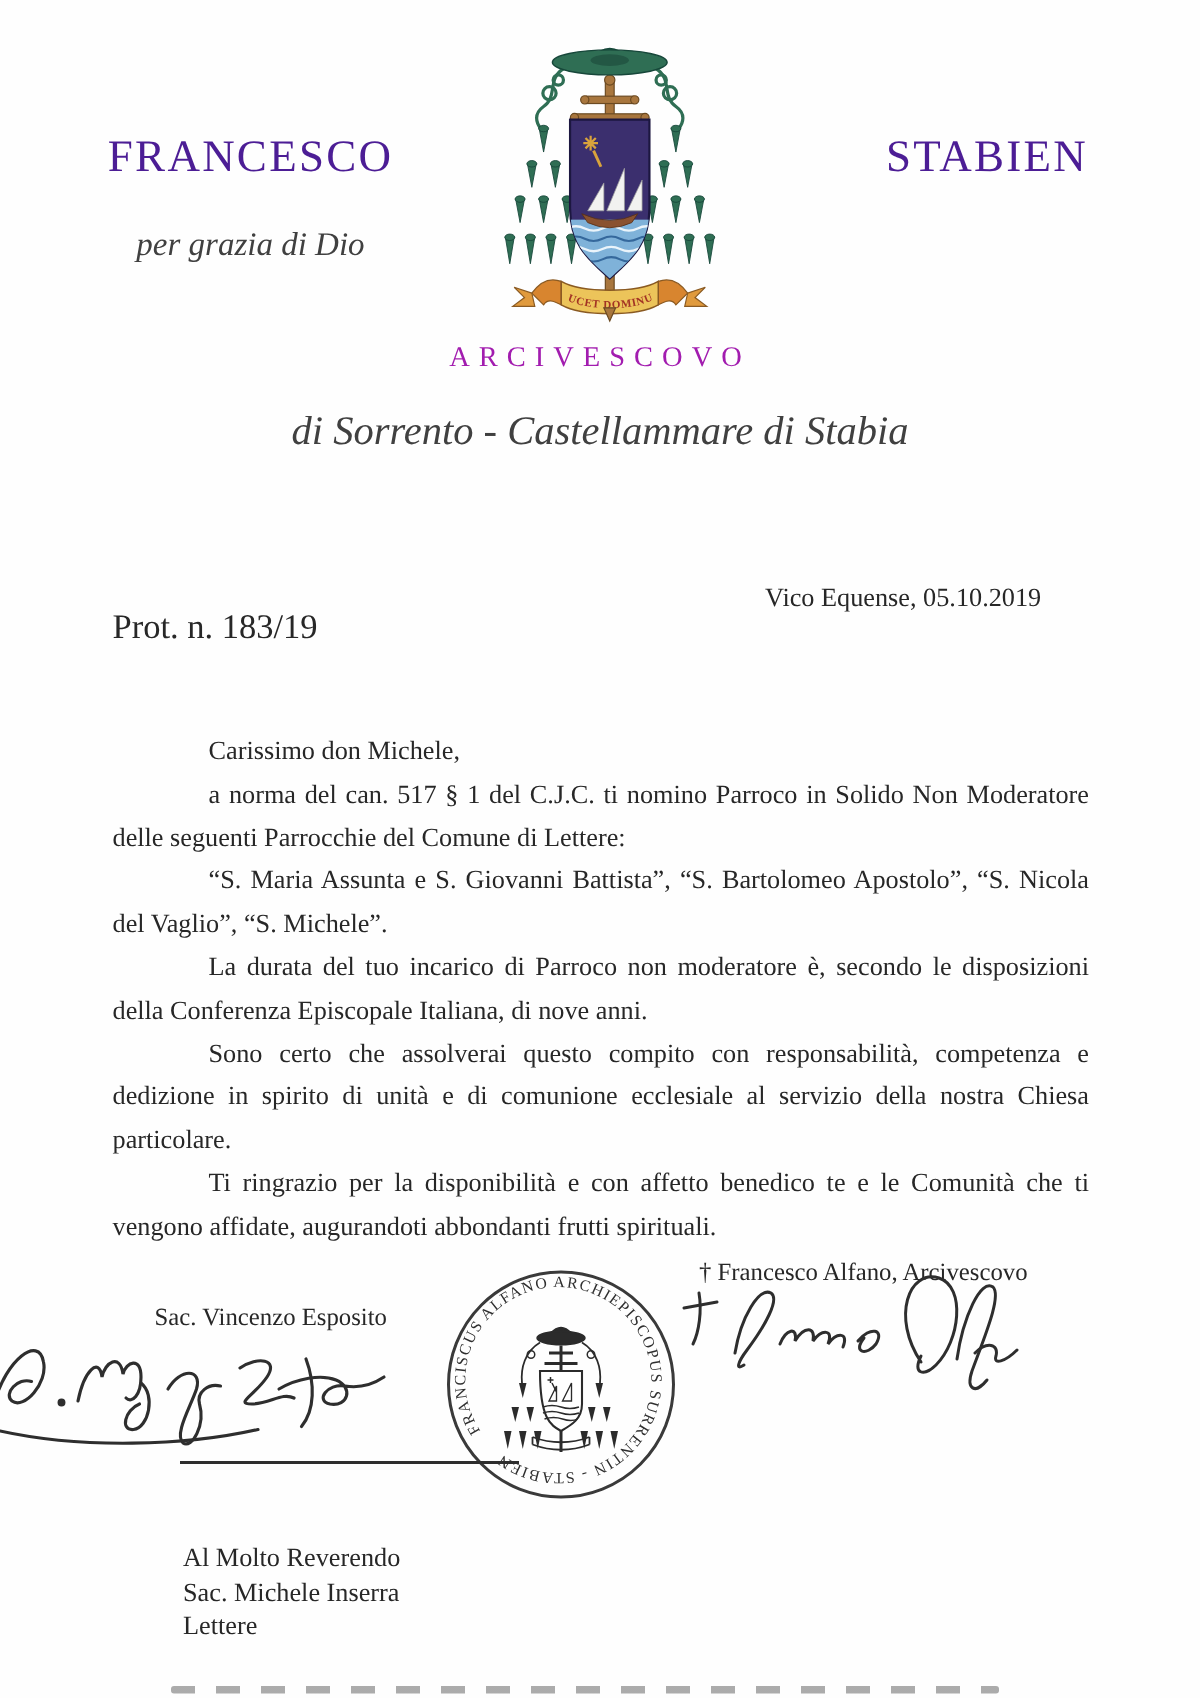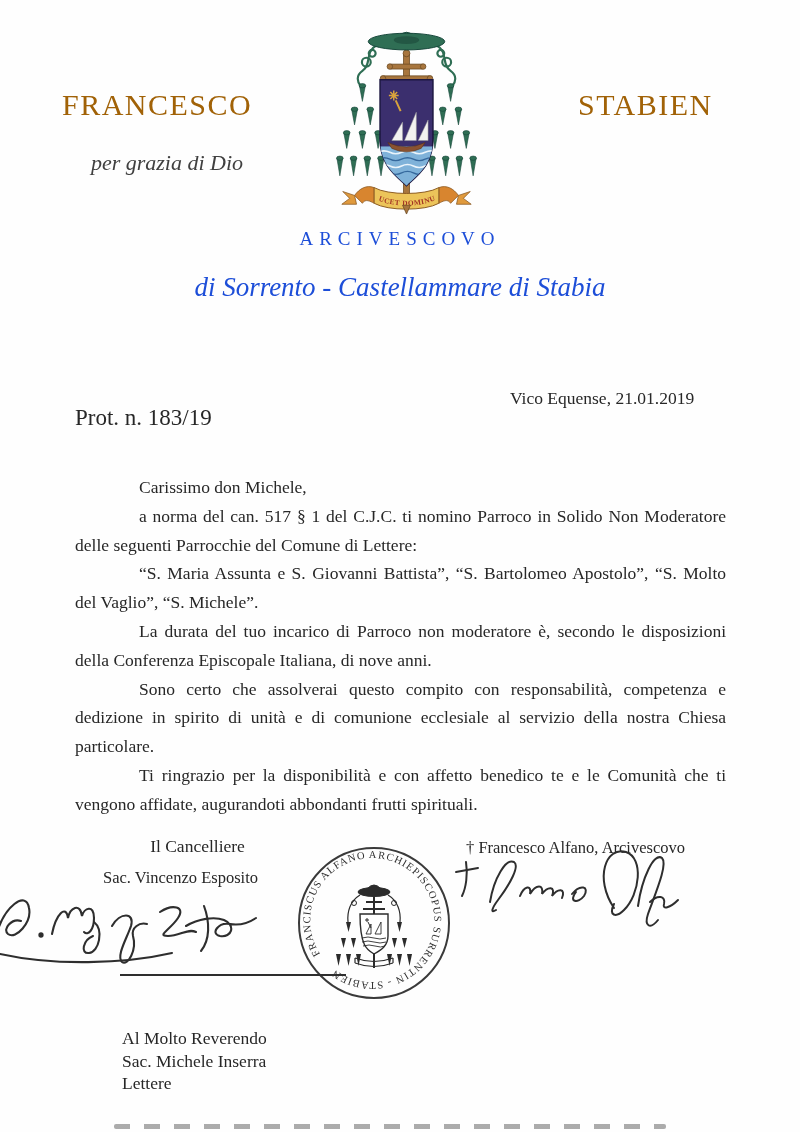--- a/index.html
+++ b/index.html
@@ -3,36 +3,36 @@
 <meta charset="utf-8">
 <style>
   * { margin:0; padding:0; box-sizing:border-box; }
   html,body { background:#e9e9e9; }
   .page {
     position:relative; width:800px; height:1132px; margin:0 auto;
     background:#fefefe; overflow:hidden;
     font-family:"Liberation Serif", serif; color:#272727;
   }
   
-  .lh-name { position:absolute; font-size:30px; letter-spacing:1.5px; color:#a16207; text-align:left; }
+  .lh-name { position:absolute; font-size:30px; letter-spacing:1.5px; color:#4c1d95; text-align:center; }
   .lh-name.left  { left:62px;  top:88px; width:210px; }
   .lh-name.right { left:578px; top:88px; width:160px; }
   .lh-sub { position:absolute; font-style:italic; font-size:22px; color:#404040; text-align:center; }
   .lh-sub.left  { left:62px;  top:150px; width:210px; }
   .lh-sub.right { left:515px; top:150px; width:220px; font-size:21px; }
   .crest { position:absolute; left:333px; top:20px; width:147px; height:198px; }
   .lh-title { position:absolute; left:0; top:228px; width:100%; text-align:center;
-              font-size:19px; letter-spacing:6px; color:#1d4ed8; }
+              font-size:19px; letter-spacing:6px; color:#a21caf; }
   .lh-diocese { position:absolute; left:0; top:272px; width:100%; text-align:center;
-                font-style:italic; font-size:27px; color:#1d4ed8; }
+                font-style:italic; font-size:27px; color:#404040; }
   
   .prot { position:absolute; left:75px;  top:405px; font-size:23px; }
   .dateline { position:absolute; left:510px; top:388px; font-size:17.5px; }
   
-  .body { position:absolute; left:75px; top:473px; width:651px;
+  .body { position:absolute; left:75px; top:486px; width:651px;
           font-size:17.5px; line-height:28.8px; text-align:justify; }
   .body p { text-indent:64px; margin:0; }
   
   .chanc-title { position:absolute; left:110px; top:836px; width:175px; text-align:center; font-size:17.5px; }
   .chanc-name  { position:absolute; left:103px; top:868px; width:190px; text-align:left; font-size:16.5px; }
   .abp-line    { position:absolute; left:466px; top:838px; font-size:16.5px;text-align:right; }
   .sig-left  { position:absolute; left:-6px; top:878px; width:300px; height:88px; }
   .sig-right { position:absolute; left:452px; top:842px; width:230px; height:108px; }
   .seal { position:absolute; left:295px; top:844px; width:158px; height:158px; }
   
@@ -164,32 +164,31 @@
         </text>
         <path d="M71 188 L79 188 L75 197 Z" fill="#a8763e" stroke="#6b4a22" stroke-width="0.8"></path>
       </g>
     </svg>
   </div>
 
   <div class="lh-title">ARCIVESCOVO</div>
   <div class="lh-diocese">di Sorrento - Castellammare di Stabia</div>
 
   <div class="prot">Prot. n. 183/19</div>
-  <div class="dateline">Vico Equense, 21.01.2019</div>
+  <div class="dateline">Vico Equense, 05.10.2019</div>
 
   <main class="body">
     <p>Carissimo don Michele,</p>
     <p>a norma del can. 517 § 1 del C.J.C. ti nomino Parroco in Solido Non Moderatore delle seguenti Parrocchie del Comune di Lettere:</p>
-    <p>“S. Maria Assunta e S. Giovanni Battista”, “S. Bartolomeo Apostolo”, “S. Molto del Vaglio”, “S. Michele”.</p>
+    <p>“S. Maria Assunta e S. Giovanni Battista”, “S. Bartolomeo Apostolo”, “S. Nicola del Vaglio”, “S. Michele”.</p>
     <p>La durata del tuo incarico di Parroco non moderatore è, secondo le disposizioni della Conferenza Episcopale Italiana, di nove anni.</p>
     <p>Sono certo che assolverai questo compito con responsabilità, competenza e dedizione in spirito di unità e di comunione ecclesiale al servizio della nostra Chiesa particolare.</p>
     <p>Ti ringrazio per la disponibilità e con affetto benedico te e le Comunità che ti vengono affidate, augurandoti abbondanti frutti spirituali.</p>
   </main>
 
-  <div class="chanc-title">Il Cancelliere</div>
   <div class="chanc-name">Sac. Vincenzo Esposito</div>
   <div class="abp-line">† Francesco Alfano, Arcivescovo</div>
 
   <svg class="sig-left" viewBox="0 0 300 88">
     <g fill="none" stroke="#2e2e2e" stroke-width="2.1" stroke-linecap="round">
       <path d="M2 58 C10 28 32 12 35 30 C38 44 22 62 14 56 C8 51 18 40 27 43"></path>
       <path d="M58 56 C62 36 72 26 74 40 C76 30 86 24 88 38 C90 30 100 26 100 40 C100 52 94 58 90 54"></path>
       <path d="M100 44 C110 52 105 74 95 75 C86 76 89 62 99 58"></path>
       <path d="M118 48 C126 34 141 34 137 48 C133 60 122 78 128 84 C134 88 143 72 139 58 C137 50 145 44 153 46"></path>
       <path d="M166 34 C178 26 192 28 184 40 C176 52 162 58 174 58 C186 58 194 50 202 54"></path>

